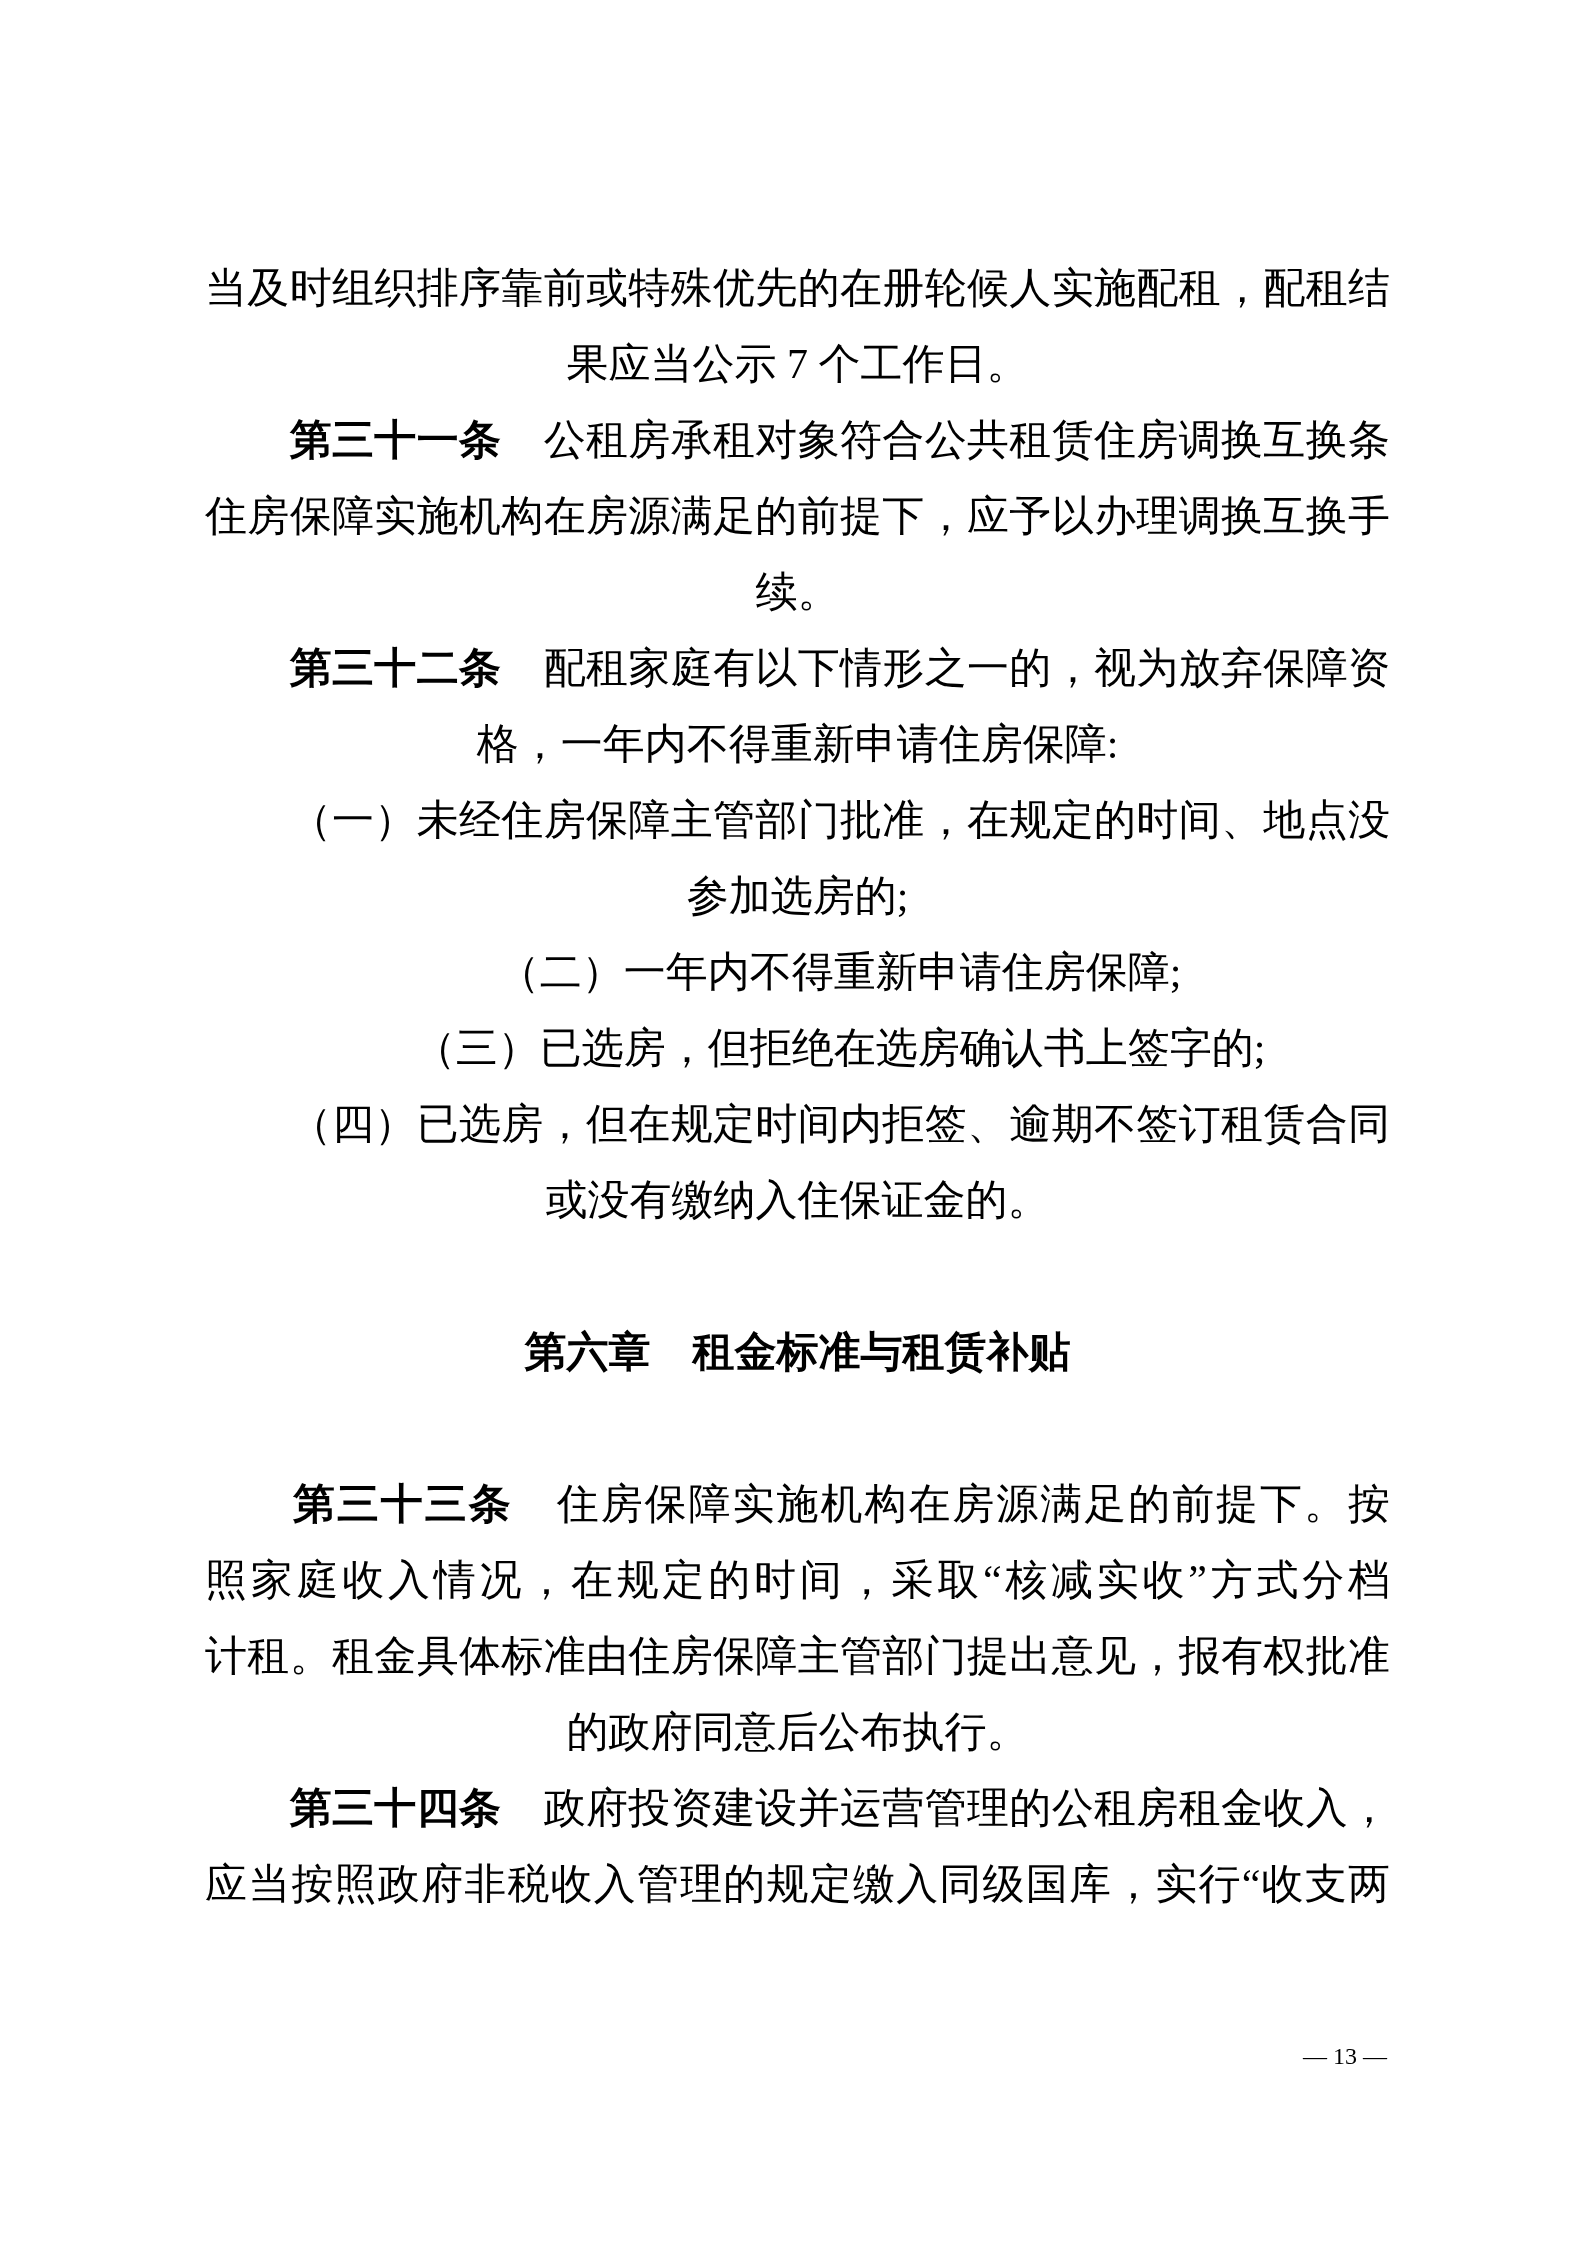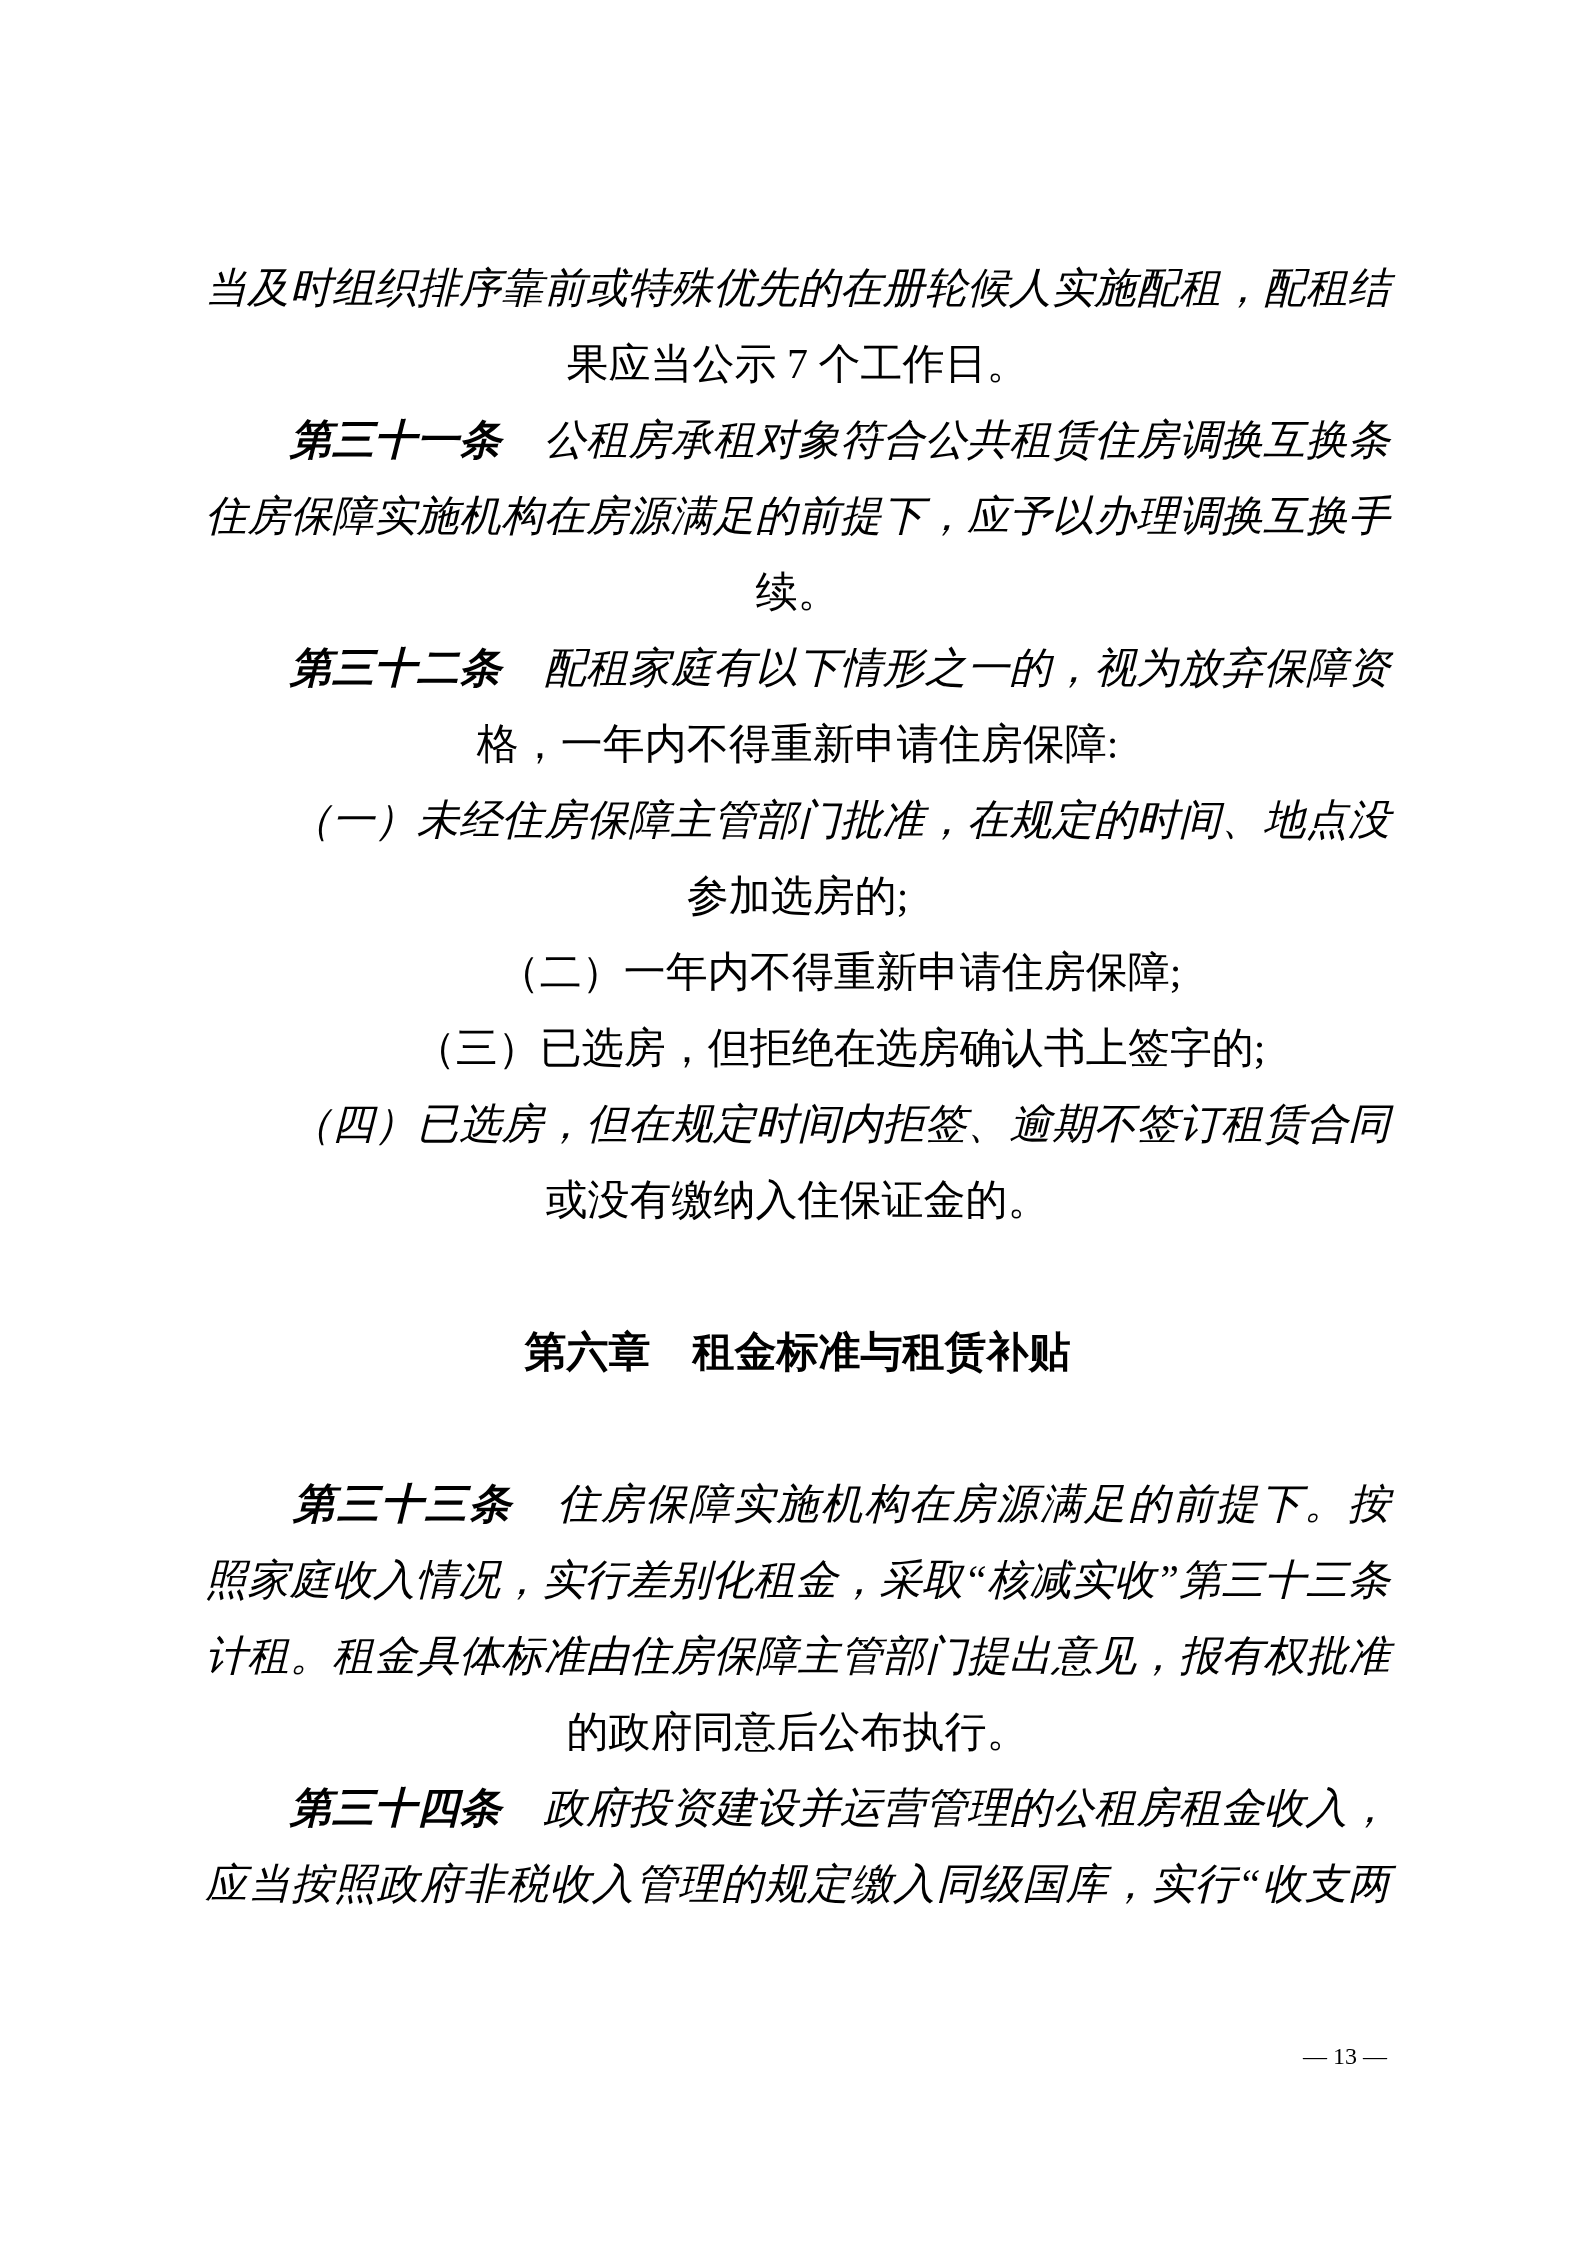--- a/index.html
+++ b/index.html
@@ -31,21 +31,20 @@
       font-size: 42px;
       letter-spacing: 0px;
       white-space: normal;
       text-align: center;
     }
     
     .j {
       text-align: justify;
       text-align-last: justify;
       text-justify: inter-character;
-      font-style: italic;
     }
     .center {
       text-align: right;
       text-align-last: center;
     }
     
     .hei {
       font-family: "Liberation Sans", sans-serif;
       font-weight: 700;
     }
@@ -75,21 +74,21 @@
     <div class="line j"><span>　　（一）未经住房保障主管部门批准，在规定的时间、地点没</span></div>
     <div class="line"><span>参加选房的;</span></div>
     <div class="line"><span>　　（二）一年内不得重新申请住房保障;</span></div>
     <div class="line"><span>　　（三）已选房，但拒绝在选房确认书上签字的;</span></div>
     <div class="line j"><span>　　（四）已选房，但在规定时间内拒签、逾期不签订租赁合同</span></div>
     <div class="line"><span>或没有缴纳入住保证金的。</span></div>
     <div class="line"><span></span></div>
     <div class="line center"><span class="hei">第六章　租金标准与租赁补贴</span></div>
     <div class="line"><span></span></div>
     <div class="line j"><span class="hei">　　第三十三条</span><span>　住房保障实施机构在房源满足的前提下。按</span></div>
-    <div class="line j"><span>照家庭收入情况，实行差别化租金，采取“核减实收”第三十三条</span></div>
+    <div class="line j"><span>照家庭收入情况，在规定的时间，采取“核减实收”方式分档</span></div>
     <div class="line j"><span>计租。租金具体标准由住房保障主管部门提出意见，报有权批准</span></div>
     <div class="line"><span>的政府同意后公布执行。</span></div>
     <div class="line j"><span class="hei">　　第三十四条</span><span>　政府投资建设并运营管理的公租房租金收入，</span></div>
     <div class="line j"><span>应当按照政府非税收入管理的规定缴入同级国库，实行“收支两</span></div>
 
   </div>
 
   <div class="pagenum">— 13 —</div>
 </div>
 

